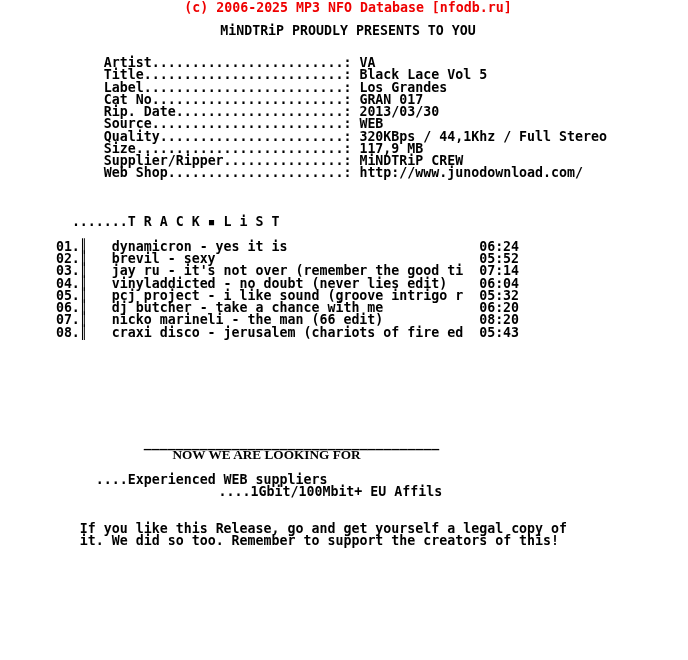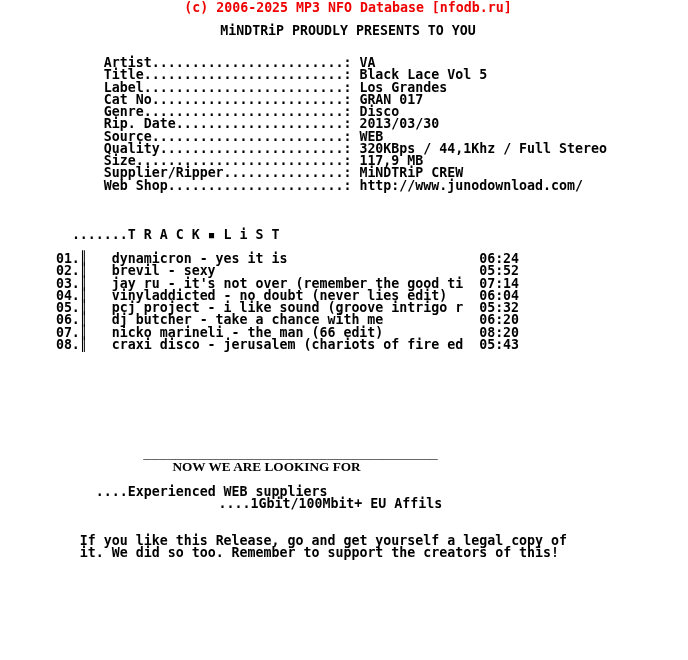--- a/index.html
+++ b/index.html
@@ -52,40 +52,39 @@
   
   .f-row       { padding-left: 13ch; }
   .fvalue      { padding-left: 1ch; }
   .h-track     { padding-left: 9ch; }
   .t-row       { padding-left: 7ch; }
   .tnum   { display: inline-block; width: 3ch; }
   .tbar   { display: inline-block; width: 4ch; }
   .ttitle { display: inline-block; width: 46ch; }
   .total-row   { padding-left: 41ch; }
   .h-release   { padding-left: 8ch; }
-  .rule-row    { padding-left: 18ch; font-family: Liberation Mono, monospace; }
+  .rule-row    { padding-left: 18ch; }
   .now-row     { padding-left: 26ch; font-family: Liberation Serif, serif; }
   .lf-row-0    { padding-left: 12ch; }
   .lf-row-1    { padding-left: 14ch; text-align: center; }
   .foot-row    { padding-left: 10ch; }
 </style>
 </head>
 <body>
 
 <div id="copyright-line" class="center-line">(c) 2006-2025 MP3 NFO Database [nfodb.ru]</div>
 <div id="presents-line" class="center-line">MiNDTRiP PROUDLY PRESENTS TO YOU</div>
 
 <div id="nfo">
 
   <div>
     <div class="ln f-row"><span>Artist........................:</span><span class="fvalue">VA</span></div>
     <div class="ln f-row"><span>Title.........................:</span><span class="fvalue">Black Lace Vol 5</span></div>
     <div class="ln f-row"><span>Label.........................:</span><span class="fvalue">Los Grandes</span></div>
     <div class="ln f-row"><span>Cat No........................:</span><span class="fvalue">GRAN 017</span></div>
-    <div class="ln f-row"><span>Genre.........................:</span><span class="fvalue">Disco</span></div>
     <div class="ln f-row"><span>Rip. Date.....................:</span><span class="fvalue">2013/03/30</span></div>
     <div class="ln f-row"><span>Source........................:</span><span class="fvalue">WEB</span></div>
     <div class="ln f-row"><span>Quality.......................:</span><span class="fvalue">320KBps / 44,1Khz / Full Stereo</span></div>
     <div class="ln f-row"><span>Size..........................:</span><span class="fvalue">117,9 MB</span></div>
     <div class="ln f-row"><span>Supplier/Ripper...............:</span><span class="fvalue">MiNDTRiP CREW</span></div>
     <div class="ln f-row"><span>Web Shop......................:</span><span class="fvalue">http://www.junodownload.com/</span></div>
   </div>
 
   <div class="s3"></div>
 

